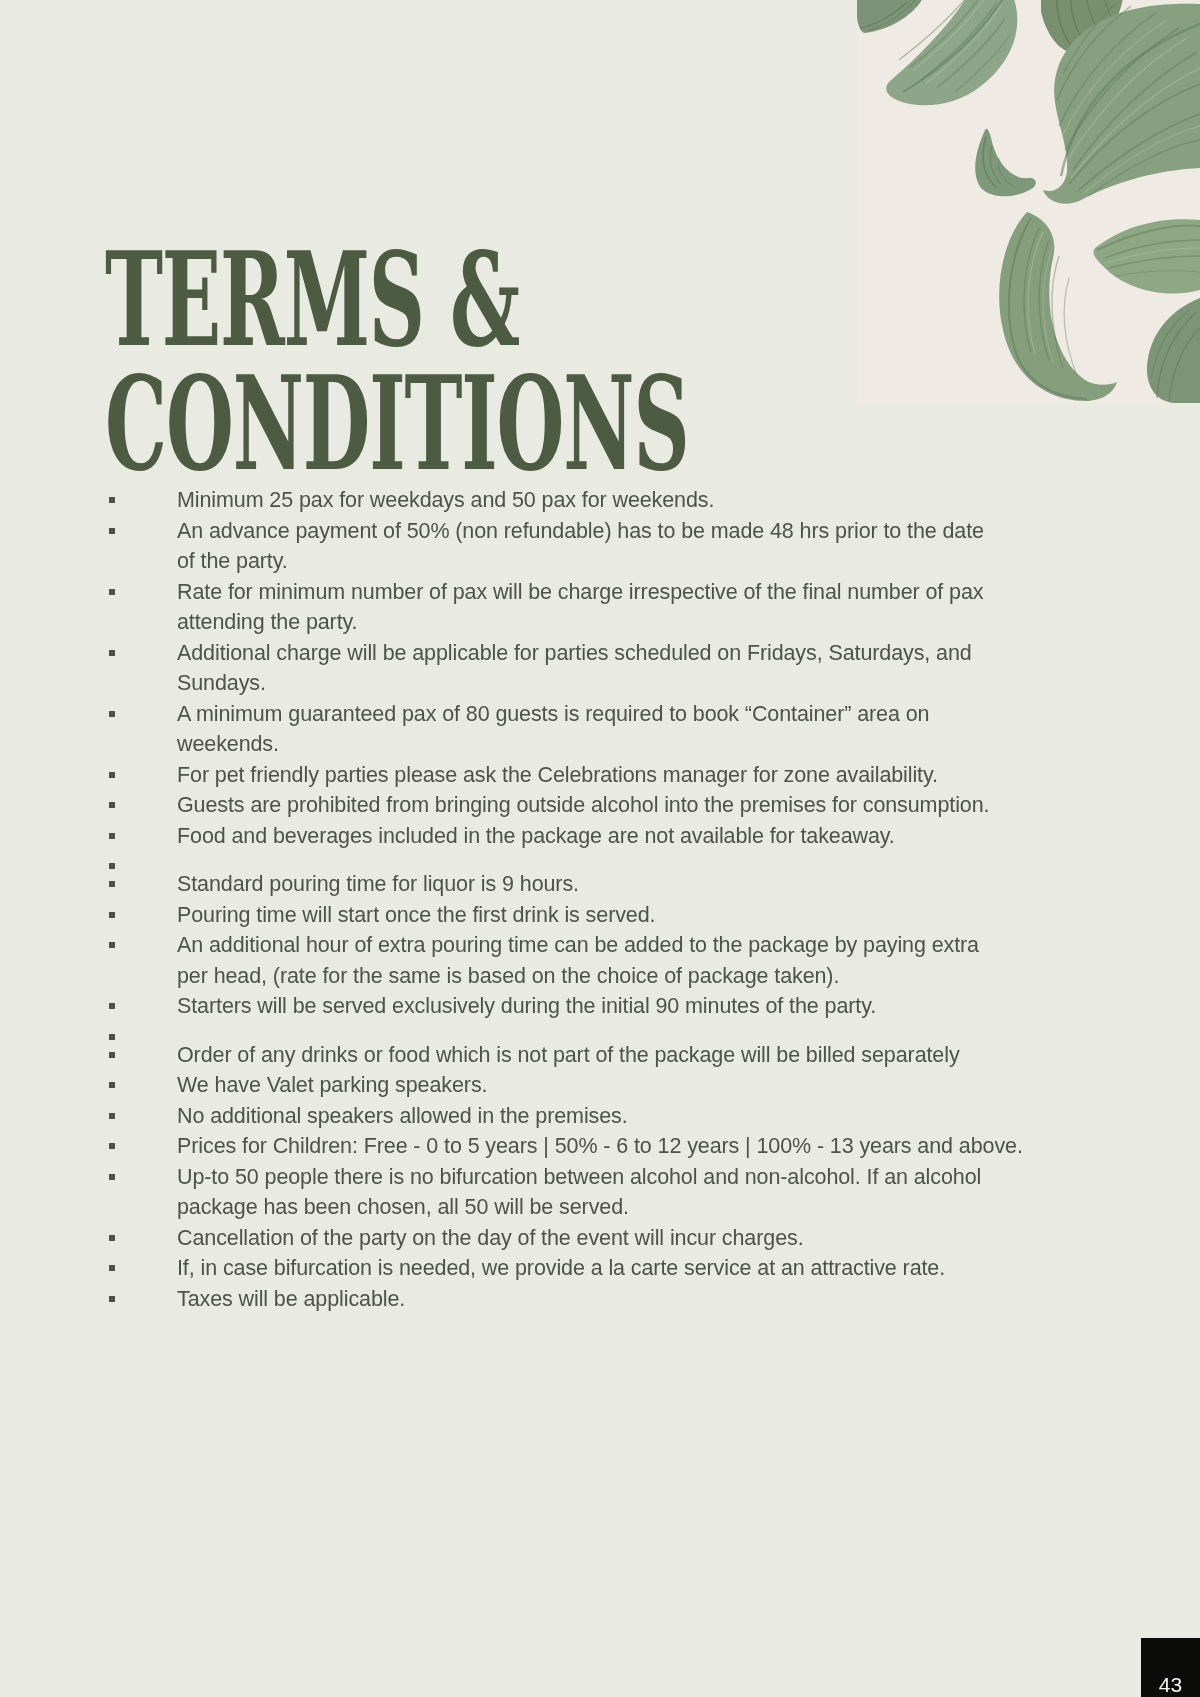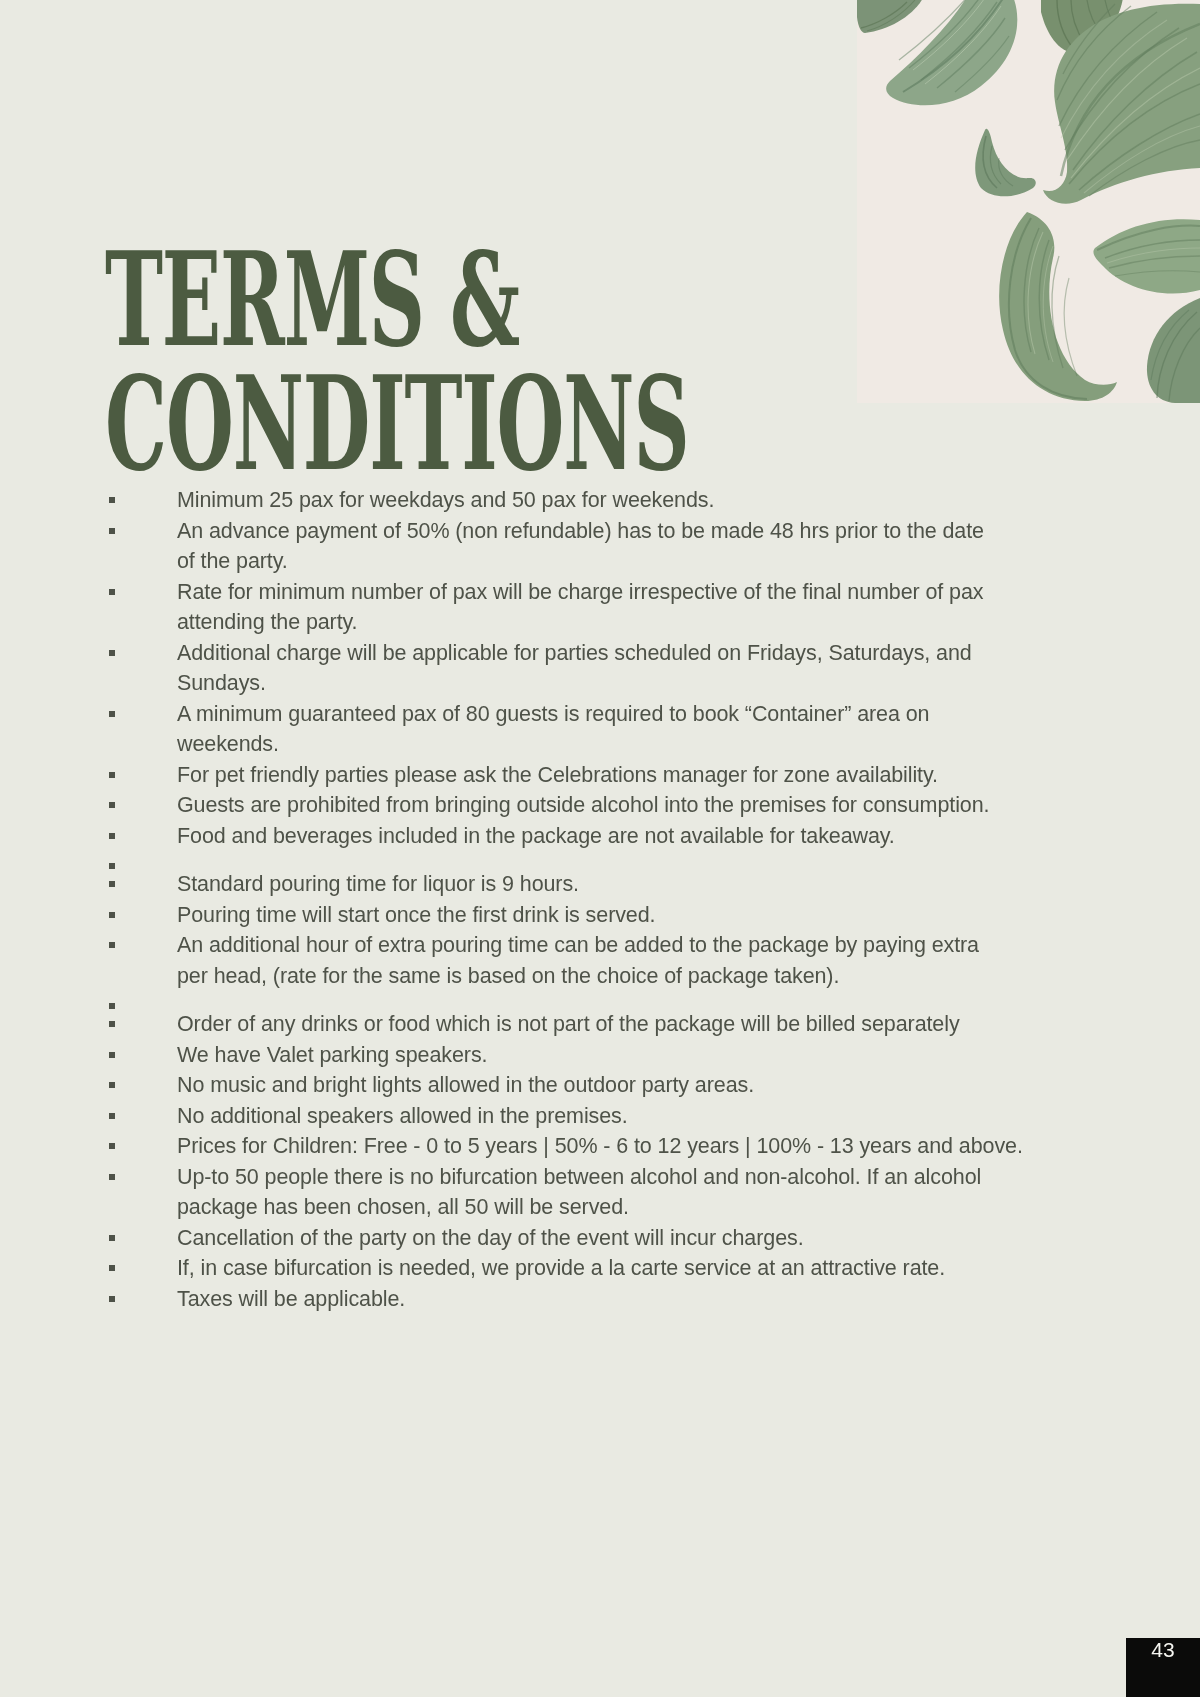--- a/index.html
+++ b/index.html
@@ -36,24 +36,24 @@
   }
   .terms li { display:flex; align-items:flex-start; }
   .bullet {
     flex:0 0 auto; width:6px; height:6px;
     background:var(--body-text,#4e5248);
     margin:12px 17px 0 1px;
   }
   .item-text { white-space:pre-wrap;margin-left:45px; }
   .page-number {
     position:absolute; right:0; bottom:0;
-    width:74px; height:59px;
+    width:59px; height:59px;
     background:var(--page-number-bg,#0b0b0a);
     color:var(--page-number-text,#f6f6f1);
-    display:flex; align-items:flex-start; justify-content:center;
+    display:flex; align-items:flex-end; justify-content:center;
     font-size:21px;
   }
 </style>
 </head>
 <body>
 
 <div class="page">
 
   <h1 class="title">
     <div>TERMS &amp;</div>
@@ -201,39 +201,39 @@
     <span class="bullet"></span>
     <span class="item-text">Pouring time will start once the first drink is served.</span>
   </li>
 
   <li>
     <span class="bullet"></span>
     <span class="item-text">An additional hour of extra pouring time can be added to the package by paying extra
 per head, (rate for the same is based on the choice of package taken).</span>
   </li>
 
+  <li>
+    <span class="bullet"></span>
+    <span class="item-text">Starters will be served exclusively during the initial 90 minutes of the party.</span>
+  </li>
 
   <li>
     <span class="bullet"></span>
   </li>
 
   <li>
     <span class="bullet"></span>
     <span class="item-text">Order of any drinks or food which is not part of the package will be billed separately</span>
   </li>
 
   <li>
     <span class="bullet"></span>
     <span class="item-text">We have Valet parking speakers.</span>
   </li>
 
-  <li>
-    <span class="bullet"></span>
-    <span class="item-text">No music and bright lights allowed in the outdoor party areas.</span>
-  </li>
 
   <li>
     <span class="bullet"></span>
     <span class="item-text">No additional speakers allowed in the premises.</span>
   </li>
 
   <li>
     <span class="bullet"></span>
     <span class="item-text">Prices for Children: Free - 0 to 5 years | 50% - 6 to 12 years | 100% - 13 years and above.</span>
   </li>

